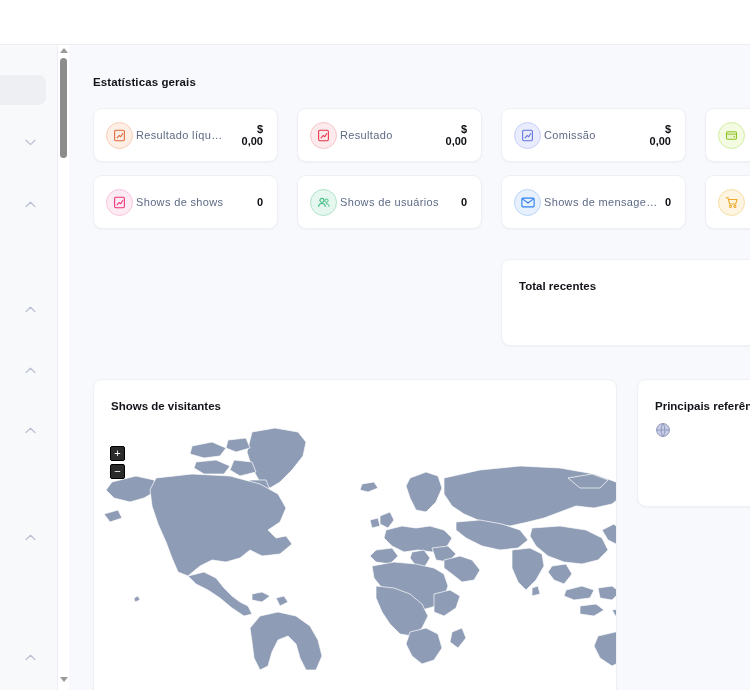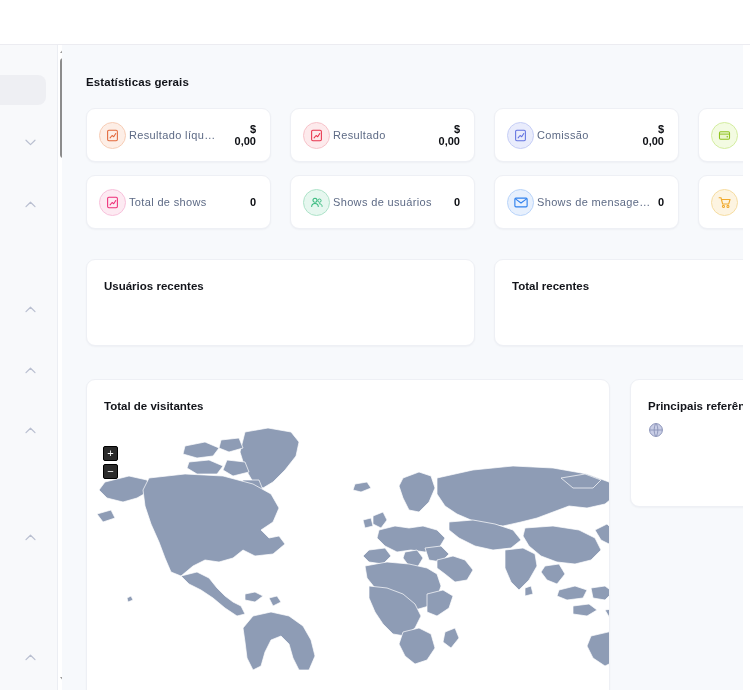--- a/index.html
+++ b/index.html
@@ -62,21 +62,21 @@
   .sb-arrow-up i { border-bottom: 5px solid #9a9a9a; }
   .sb-arrow-down i { border-top: 5px solid #9a9a9a; }
   .sb-thumb {
     position: absolute; left: 60px; top: 58px;
     width: 7px; height: 100px;
     background: #8c8c8c; border-radius: 4px;
   }
 
   
   .content {
-    position: absolute; left: 62px; top: 45px;
+    position: absolute; left: 69px; top: 45px;
     width: 681px; height: 645px;
     background: #f7f9fc;
     overflow: hidden;
   }
 
   .section-title {
     position: absolute;
     font-size: 11.5px; font-weight: bold;
     color: #12141a; letter-spacing: .1px;
   }
@@ -282,21 +282,21 @@
       <span class="stat-val"></span>
     </div>
 
     <div class="stat-card" style="left:24px; top:130px; width:185px">
       <span class="stat-ico" style="background:#fdeaf2; border-color:#f8c2dc">
         <svg width="13" height="13" viewBox="0 0 16 16">
             <rect x="2" y="1.5" width="12" height="13" rx="1.5" fill="none" stroke="#ee2d78" stroke-width="1.3"></rect>
             <path d="M5 11 L7.5 8 L9.5 9.5 L12 5.5" fill="none" stroke="#ee2d78" stroke-width="1.3" stroke-linecap="round" stroke-linejoin="round"></path>
           </svg>
       </span>
-      <span class="stat-label">Total de shows</span>
+      <span class="stat-label">Shows de shows</span>
       <span class="stat-val">0</span>
     </div>
 
     <div class="stat-card" style="left:228px; top:130px; width:185px">
       <span class="stat-ico" style="background:#e6f7ef; border-color:#aee3c9">
         <svg width="14" height="13" viewBox="0 0 18 16">
             <circle cx="6.4" cy="5.2" r="2.6" fill="none" stroke="#34b97c" stroke-width="1.3"></circle>
             <circle cx="12.2" cy="5.6" r="2.1" fill="none" stroke="#34b97c" stroke-width="1.2"></circle>
             <path d="M2.2 13.2 c0-2.5 1.9-4 4.2-4 s4.2 1.5 4.2 4" fill="none" stroke="#34b97c" stroke-width="1.3" stroke-linecap="round"></path>
             <path d="M12 9.5 c2 0 3.6 1.3 3.6 3.5" fill="none" stroke="#34b97c" stroke-width="1.2" stroke-linecap="round"></path>
@@ -322,30 +322,27 @@
         <svg width="14" height="13" viewBox="0 0 16 15">
             <path d="M1.2 2 H3.4 L5.3 9.3 H12.2 L13.8 4 H4.1" fill="none" stroke="#f0a92c" stroke-width="1.3" stroke-linecap="round" stroke-linejoin="round"></path>
             <circle cx="6.2" cy="12" r="1.2" fill="none" stroke="#f0a92c" stroke-width="1.2"></circle>
             <circle cx="11.4" cy="12" r="1.2" fill="none" stroke="#f0a92c" stroke-width="1.2"></circle>
           </svg>
       </span>
       <span class="stat-label"></span>
       <span class="stat-val"></span>
     </div>
 
-    <div class="panel" style="left:24px; top:214px; width:389px; height:87px">
-      <div class="panel-title">Usuários recentes</div>
-    </div>
 
     <div class="panel" style="left:432px; top:214px; width:389px; height:87px">
       <div class="panel-title">Total recentes</div>
     </div>
 
     <div class="panel" style="left:24px; top:334px; width:524px; height:330px">
-      <div class="panel-title">Total de visitantes</div>
+      <div class="panel-title">Shows de visitantes</div>
 
       <div class="map-zoom">
         <button>+</button>
         <button>−</button>
       </div>
 
       <div class="map-wrap">
         <svg width="530" height="245" viewBox="0 0 530 245">
           <g fill="#8e9cb5" stroke="#ffffff" stroke-width="0.7">
 

